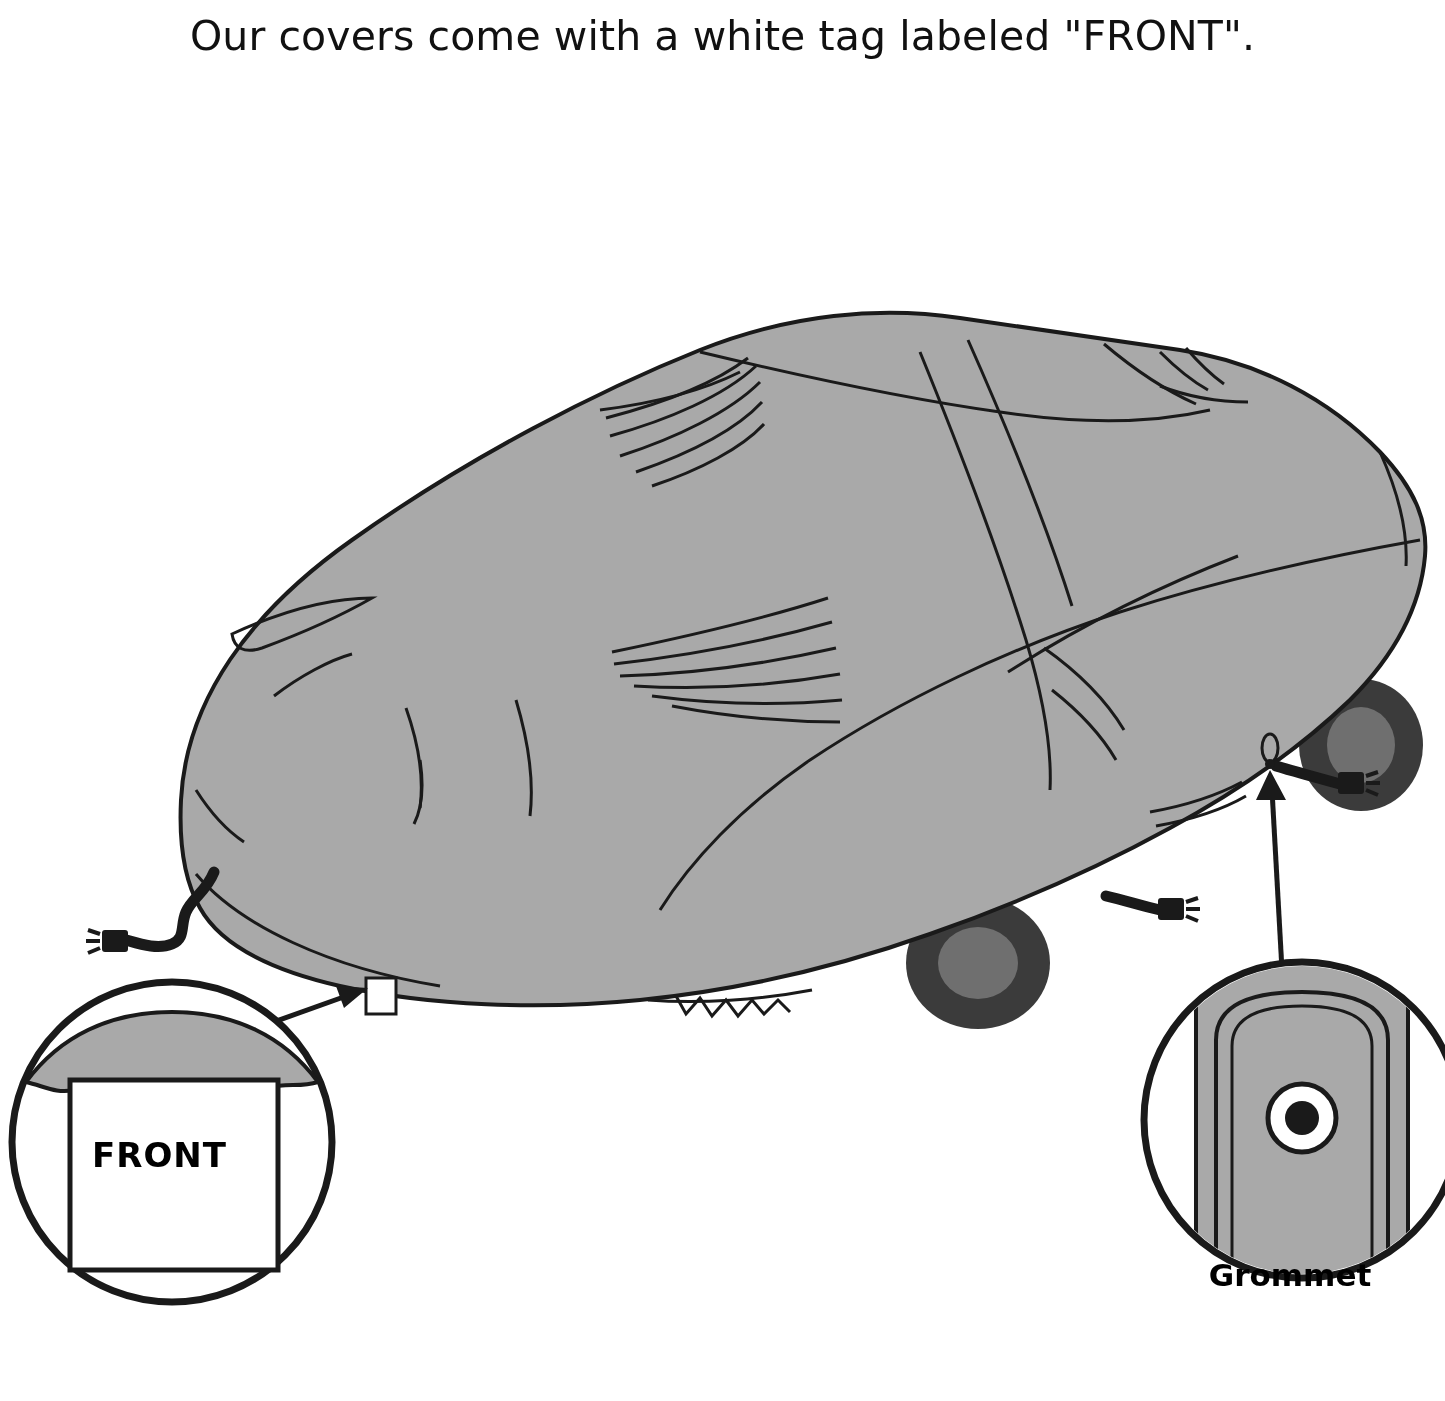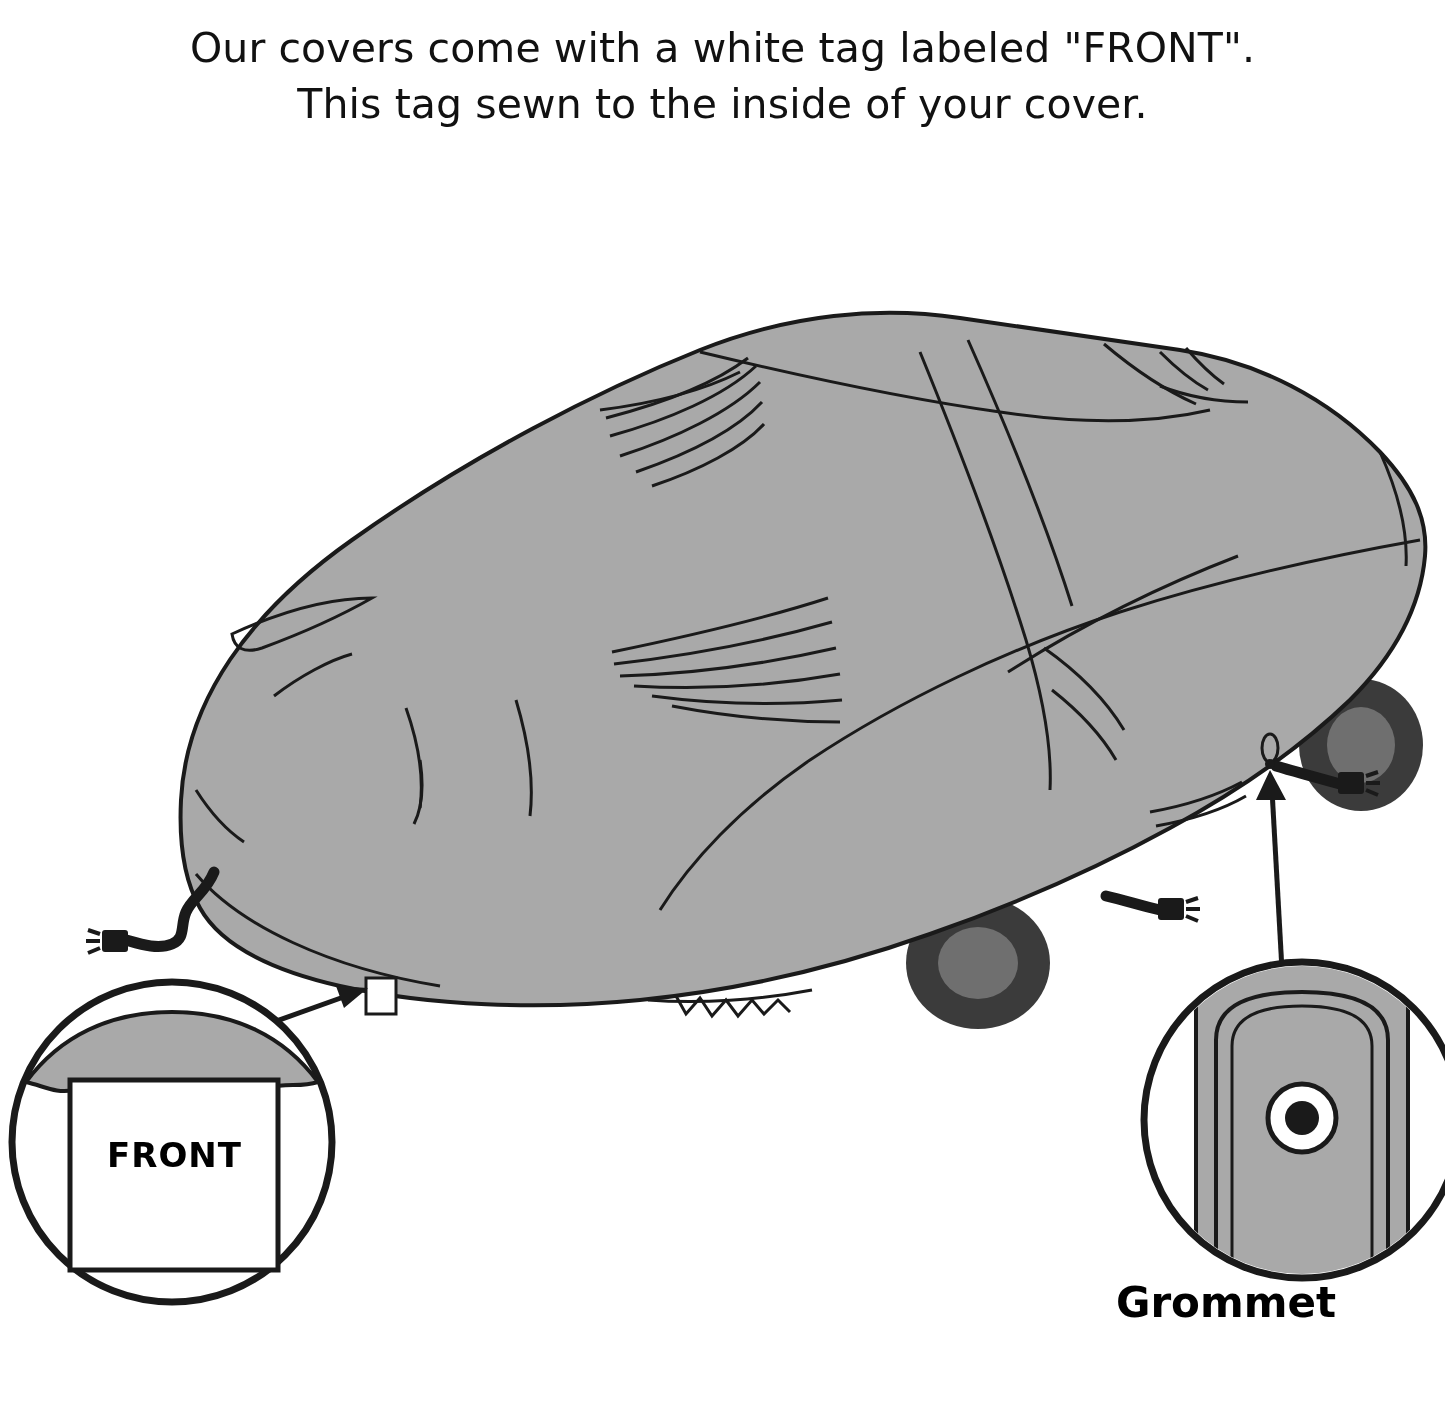--- a/index.html
+++ b/index.html
@@ -19,21 +19,21 @@
     position: relative;
     width: 1445px;
     height: 1401px;
   }
   .headline {
     position: absolute;
     top: 0;
     left: 0;
     width: 1445px;
     text-align: center;
-    padding-top: 20px;
+    padding-top: 8px;
     box-sizing: border-box;
   }
   .headline .line {
     font-size: 41px;
     line-height: 56px;
     letter-spacing: 0.1px;
     color: #111111;
     font-family: "DejaVu Sans", sans-serif;
     font-weight: 400;
     white-space: pre;
@@ -53,46 +53,44 @@
     color: #000000;
     line-height: 1.12;
   }
   #caption-front-tag {
     left: 20px;
     top: 1318px;
     width: 340px;
     font-size: 31px;
   }
   #caption-grommet {
-    left: 1076px;
+    left: 1140px;
     top: 1258px;
     width: 300px;
-    font-size: 42px;
-    margin-top: 21px;
+    font-size: 31px;
   }
   #front-tag-text {
     position: absolute;
     left: 92px;
     top: 1135px;
     width: 165px;
-    text-align: center;
+    text-align: left;
     font-size: 34px;
     font-weight: bold;
     letter-spacing: 1px;
     font-family: "DejaVu Sans", sans-serif;
   }
 </style>
 </head>
 <body>
 
 <div id="diagram-root">
 
   <div class="headline">
     <div class="line">Our covers come with a white tag labeled "FRONT".</div>
-    <div class="line">This tag sewn to the inside of your cover.</div>
   </div>
 
   <svg class="art" viewBox="0 0 1445 1401" xmlns="http://www.w3.org/2000/svg">
 
     <g>
       <ellipse cx="1361" cy="745" rx="62" ry="66" fill="#3b3b3b"></ellipse>
       <ellipse cx="1361" cy="745" rx="34" ry="38" fill="#6f6f6f"></ellipse>
     </g>
     <g>
       <ellipse cx="978" cy="963" rx="72" ry="66" fill="#3b3b3b"></ellipse>

